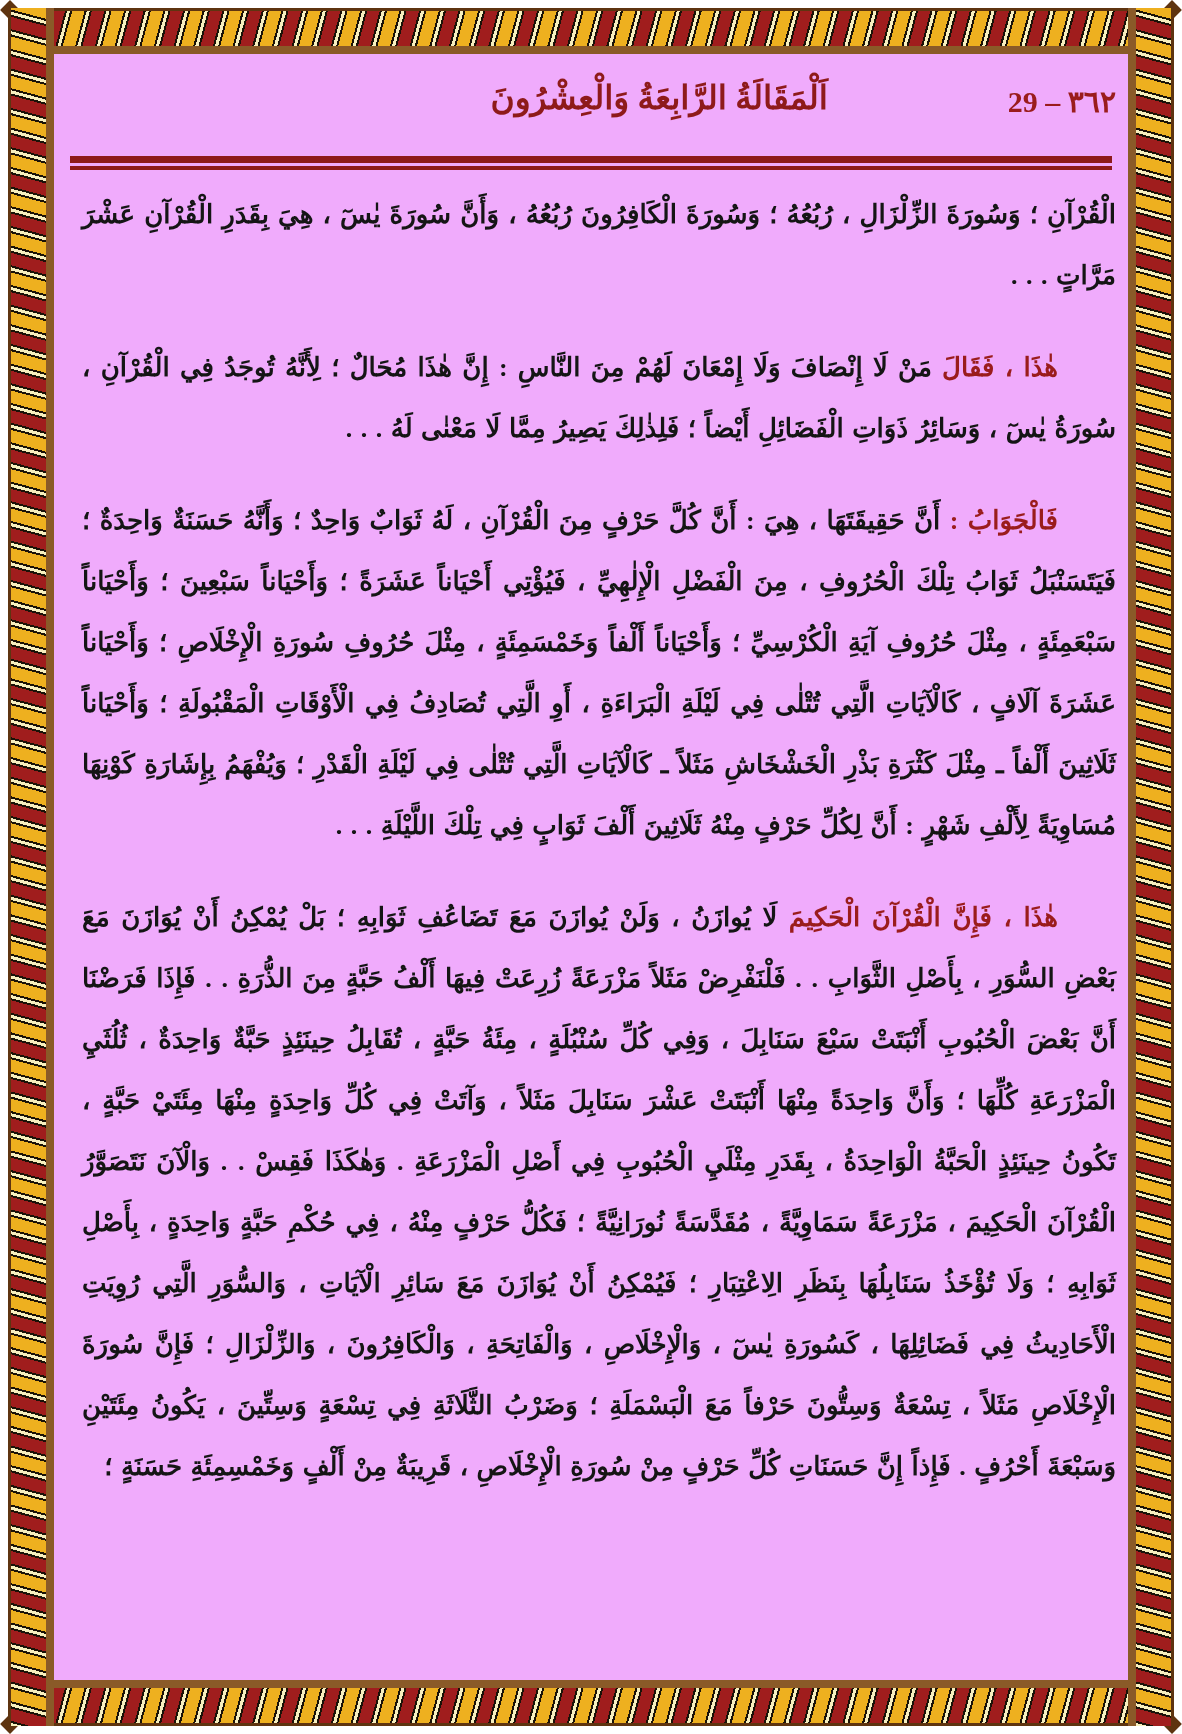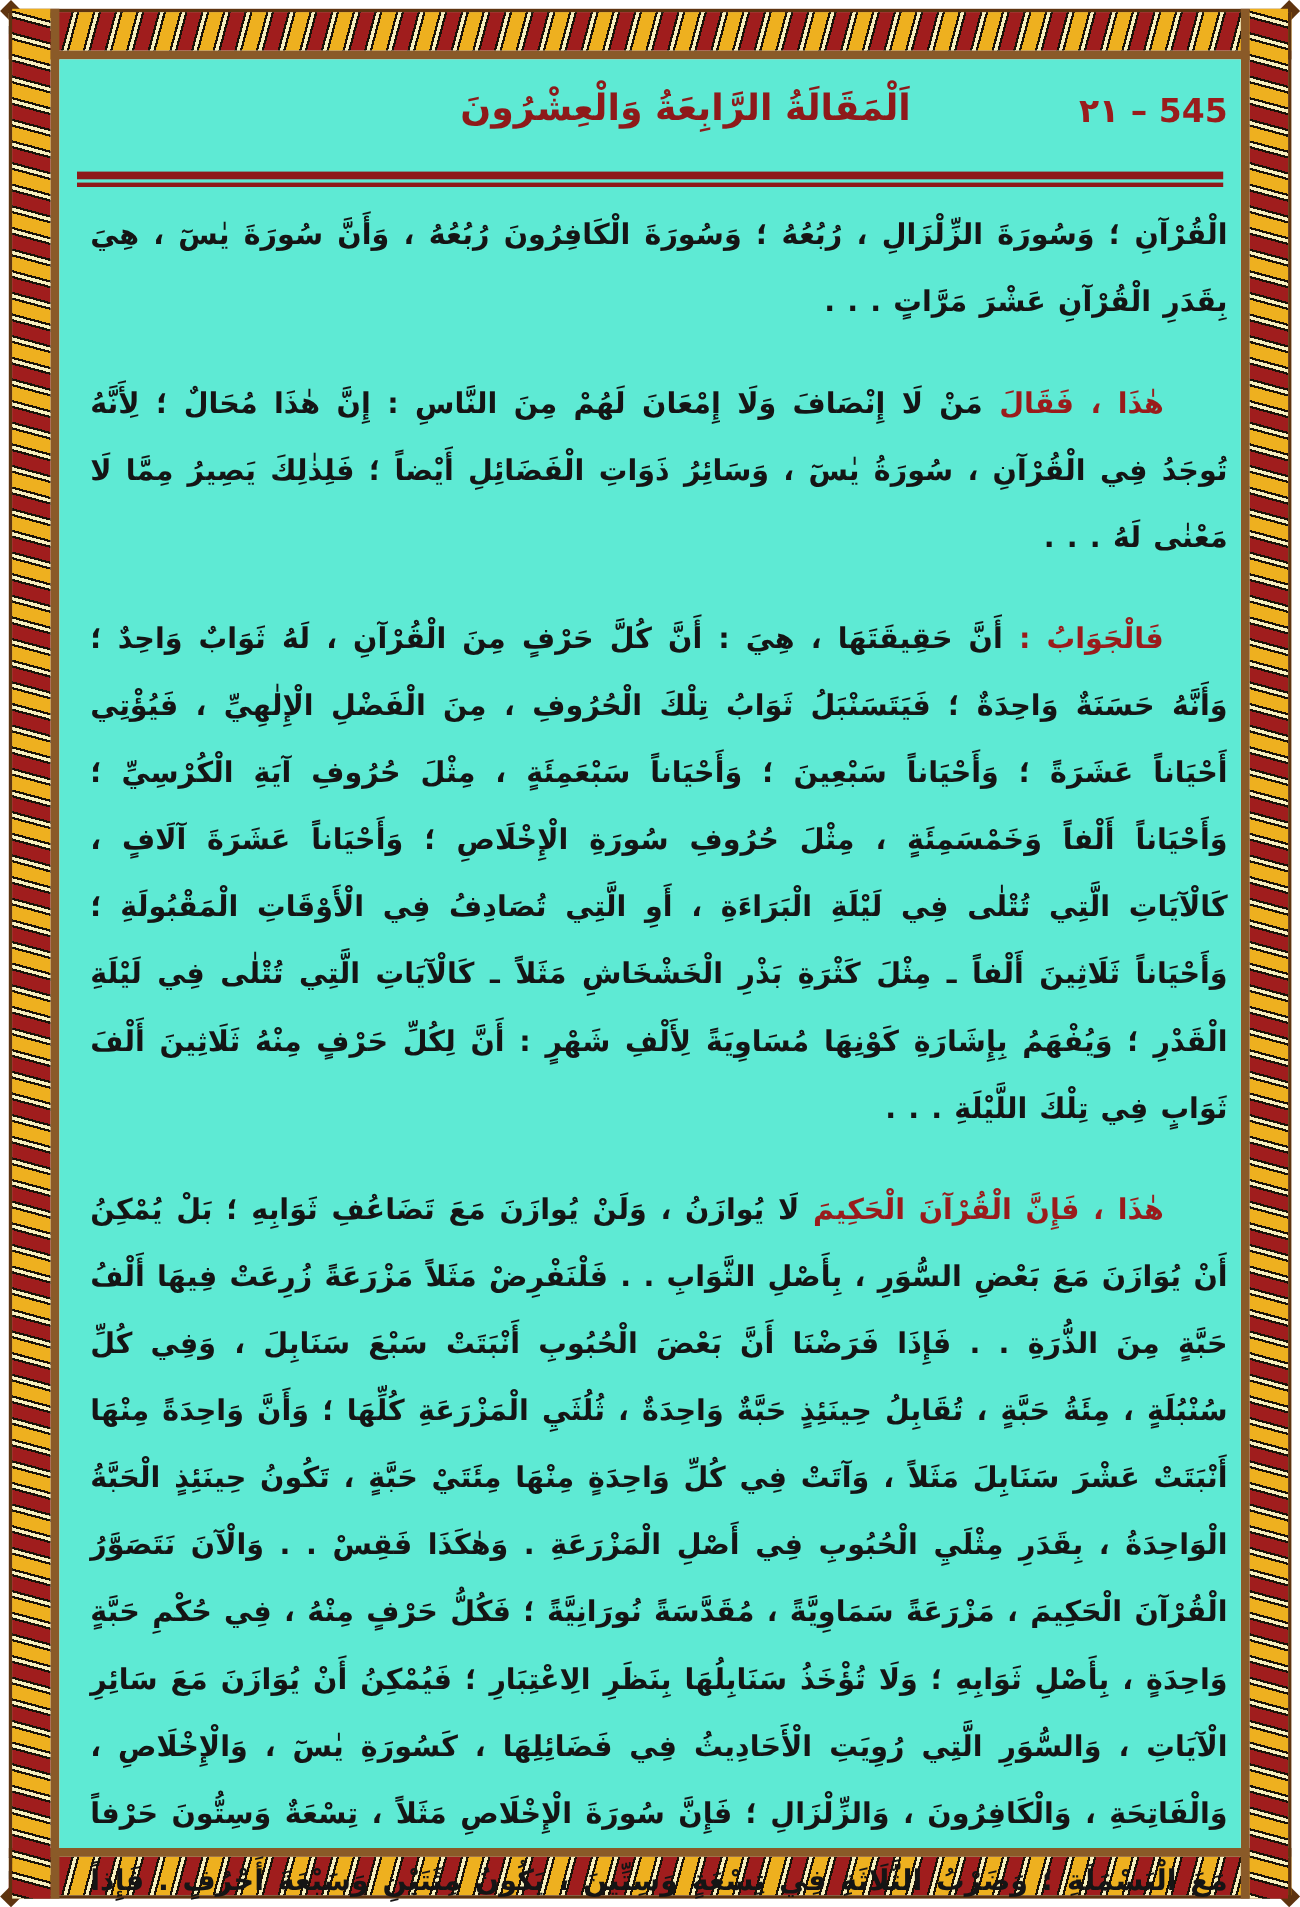--- a/index.html
+++ b/index.html
@@ -35,22 +35,23 @@
       #f7efbe 19px 22px, #1a1208 22px 24px, #eeb01f 24px 36px, #1a1208 36px 38px);
   }
   .strip.top    { top: 8px;    border-top: 3px solid #5e3410;    border-bottom: 8px solid #8a5a28; }
   .strip.bottom { bottom: 8px; border-bottom: 3px solid #5e3410; border-top: 8px solid #8a5a28; }
   .strip.left   { left: 8px;   border-left: 3px solid #5e3410;   border-right: 8px solid #8a5a28; }
   .strip.right  { right: 8px;  border-right: 3px solid #5e3410;  border-left: 8px solid #8a5a28; }
 
   
   .inner {
     position: absolute; inset: 54px;
-    background: #5eead4;
+    background: #f0abfc;
     z-index: 2;
+    font-family: Liberation Serif, serif;
   }
   .header { position: relative; height: 102px; }
   .page-num {
     position: absolute; right: 12px; top: 30px;
     direction: rtl;
     font-size: 30px; font-weight: bold; color: #9a1c1c;
     letter-spacing: 2px;
   }
   .page-title {
     position: absolute; right: 300px; top: 24px;
@@ -85,21 +86,21 @@
 <div class="finial br"></div>
 <div class="strip h top"></div>
 <div class="strip h bottom"></div>
 <div class="strip v left"></div>
 <div class="strip v right"></div>
 
 <div class="inner">
 
   <div class="header">
     <div class="page-title">اَلْمَقَالَةُ الرَّابِعَةُ وَالْعِشْرُونَ</div>
-    <div class="page-num">545 – ٢١</div>
+    <div class="page-num">٣٦٢ – 29</div>
   </div>
 
   <div class="rule"></div>
 
   <div class="text">
 
     <p>
       <span>الْقُرْآنِ ؛ وَسُورَةَ الزِّلْزَالِ ، رُبُعُهُ ؛ وَسُورَةَ الْكَافِرُونَ رُبُعُهُ ، وَأَنَّ سُورَةَ يٰسٓ ، هِيَ بِقَدَرِ الْقُرْآنِ عَشْرَ مَرَّاتٍ . . .</span>
     </p>
 

